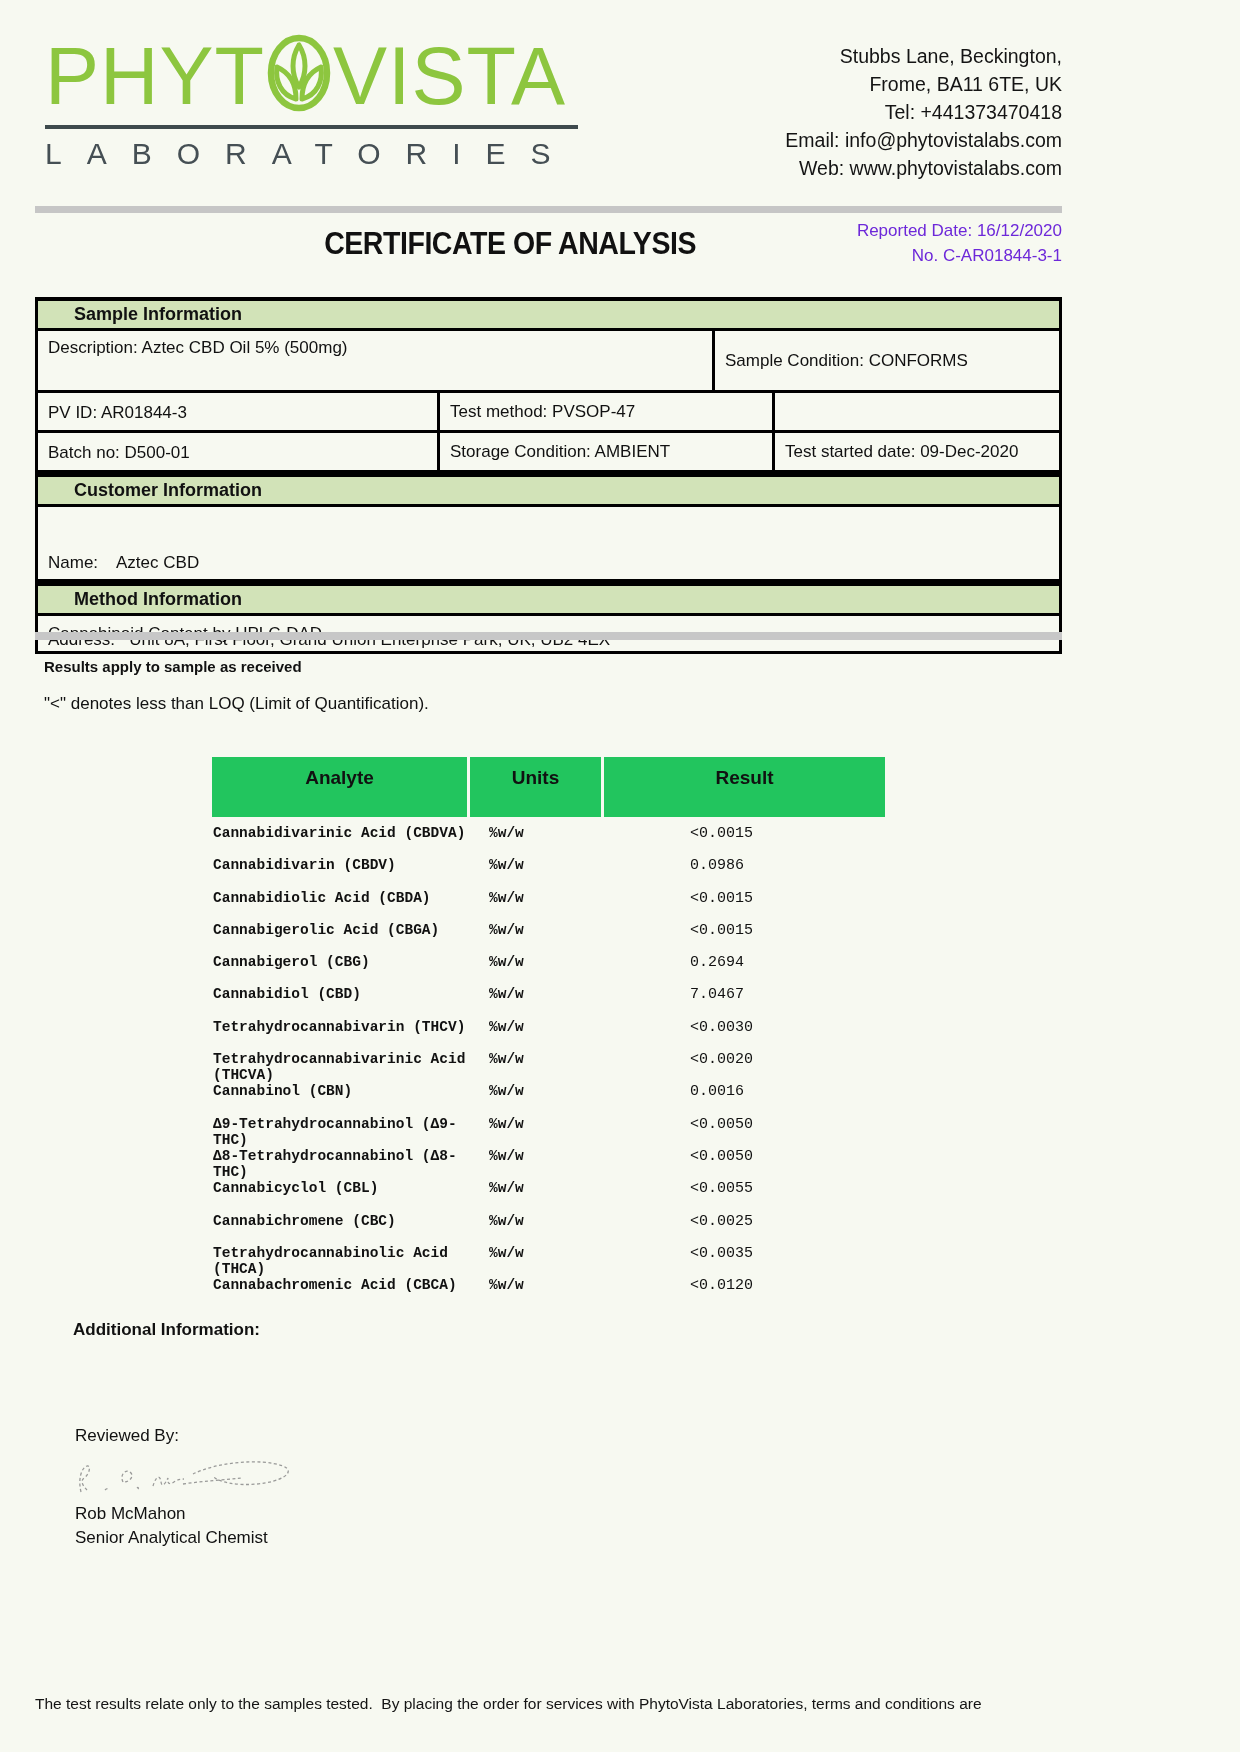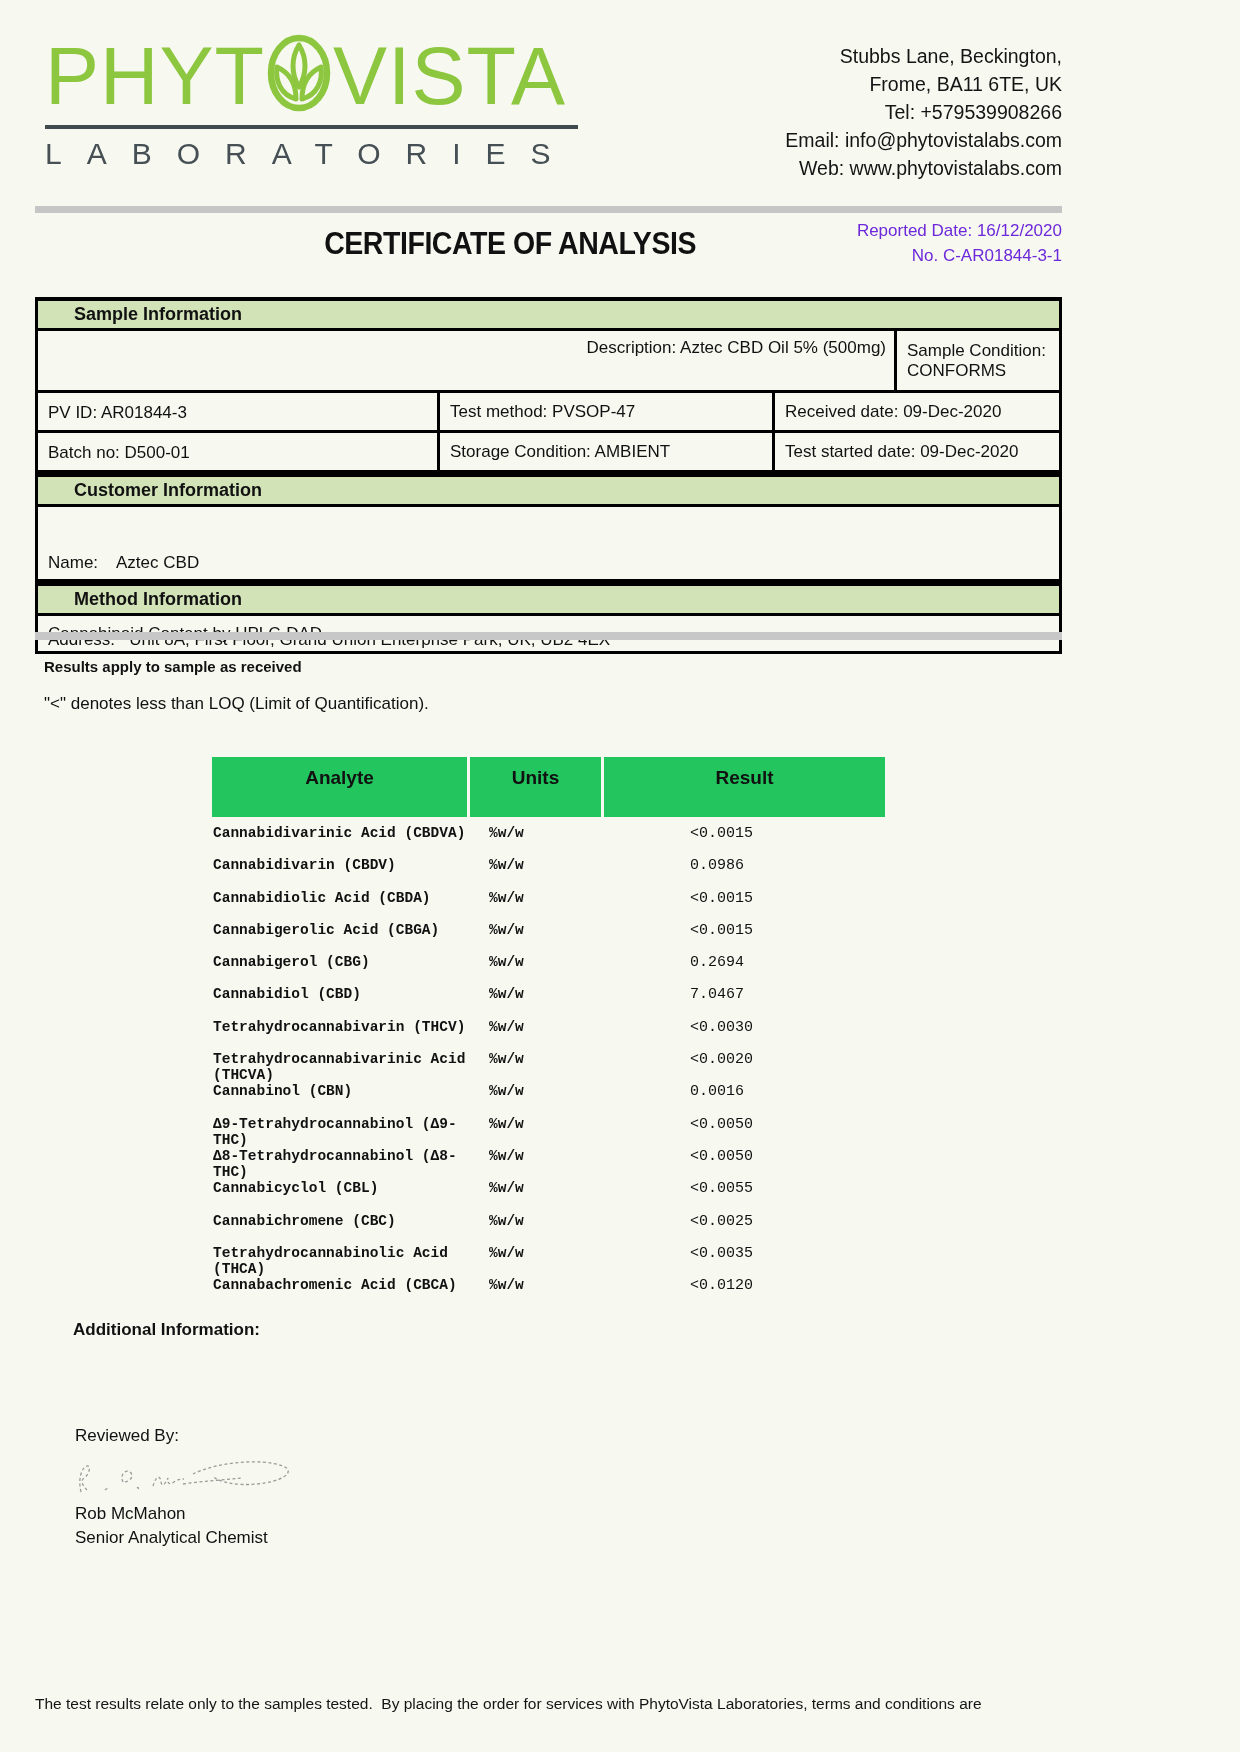--- a/index.html
+++ b/index.html
@@ -23,21 +23,21 @@
   .report-meta{position:absolute;top:218px;right:178px;text-align:right;font-size:17px;line-height:25px;color:#6d28d9;}
   .page-title{position:absolute;left:0;top:226px;width:1020px;text-align:center;font-size:31px;font-weight:bold;margin:0;}
   .page-title span{display:inline-block;transform:scaleX(.92);letter-spacing:-.5px;}
   
   .info-table{position:absolute;left:35px;top:297px;width:1027px;border-left:3px solid #000;border-right:3px solid #000;box-sizing:border-box;font-size:17px;}
   .sec-header{background:#d2e3b8;border-top:4px solid #000;border-bottom:3px solid #000;padding:3px 0 3px 36px;font-weight:bold;font-size:18px;}
   .irow{display:flex;box-sizing:border-box;border-bottom:3px solid #000;}
   .icell{box-sizing:border-box;padding:7px 8px 0 10px;}
   .cell-b{border-right:3px solid #000;}
   .desc-row{height:62px;}
-  .desc-cell{width:859px;text-align:right;}
+  .desc-cell{width:677px;}
   .cond-cell{flex:1;display:flex;align-items:center;padding-top:0;border-radius:7px;}
   .trio{height:40px;}
   .t1{width:402px;display:flex;align-items:center;padding-top:3px;}
   .t2{width:335px;display:flex;align-items:center;padding-top:0;}
   .t3{flex:1;display:flex;align-items:center;padding-top:0;}
   .cust-body{height:66px;border-bottom:3px solid #000;padding:6px 8px 0 10px;white-space:pre-wrap;}
   .cust-line2{margin-top:17px;}
   .method-body{height:35px;border-bottom:3px solid #000;display:flex;align-items:center;padding-left:10px;}
   .shadow-bar{position:absolute;left:35px;top:632px;width:1027px;height:8px;background:#c7c7c7;}
   
@@ -75,21 +75,21 @@
           <path d="M35 65 C50 61 56 47 54 33 C41 39 35 51 35 65 Z" stroke-width="5" stroke-linejoin="round"></path>
         </g>
       </svg><span>VISTA</span></div>
     <div class="logo-rule"></div>
     <div class="logo-sub">LABORATORIES</div>
   </div>
 
   <div class="contact">
     <div>Stubbs Lane, Beckington,</div>
     <div>Frome, BA11 6TE, UK</div>
-    <div>Tel: +579539908266</div>
+    <div>Tel: +441373470418</div>
     <div>Email: info@phytovistalabs.com</div>
     <div>Web: www.phytovistalabs.com</div>
   </div>
 
   <div class="gray-rule"></div>
 
   <div class="report-meta">
     <div>Reported Date: 16/12/2020</div>
     <div>No. C-AR01844-3-1</div>
   </div>
@@ -101,21 +101,20 @@
     <div class="sec-header">Sample Information</div>
 
     <div class="irow desc-row">
       <div class="icell cell-b desc-cell">Description: Aztec CBD Oil 5% (500mg)</div>
       <div class="icell cond-cell">Sample Condition: CONFORMS</div>
     </div>
 
     <div class="irow trio">
       <div class="icell cell-b t1">PV ID: AR01844-3</div>
       <div class="icell cell-b t2">Test method: PVSOP-47</div>
-      <div class="icell t3">Received date: 09-Dec-2020</div>
     </div>
 
     <div class="irow trio">
       <div class="icell cell-b t1">Batch no: D500-01</div>
       <div class="icell cell-b t2">Storage Condition: AMBIENT</div>
       <div class="icell t3">Test started date: 09-Dec-2020</div>
     </div>
 
     <div class="sec-header">Customer Information</div>
 

